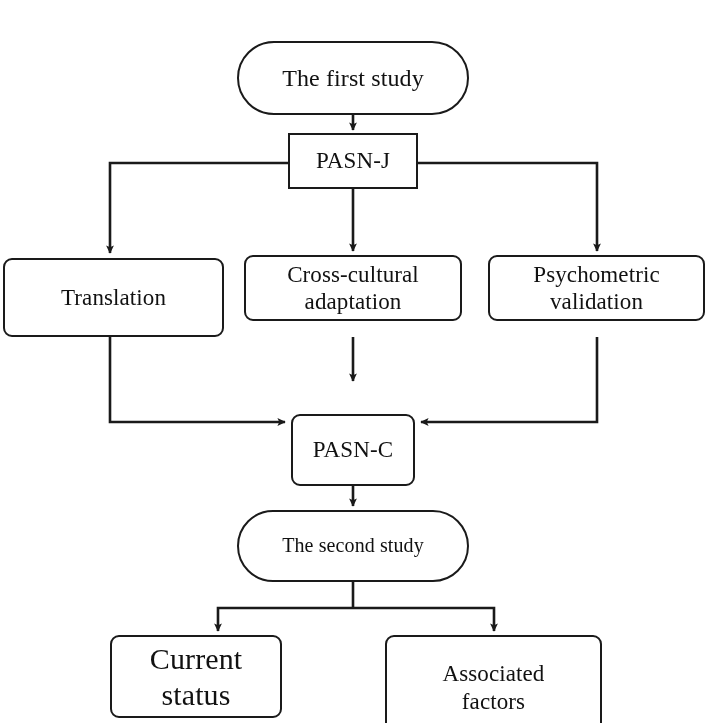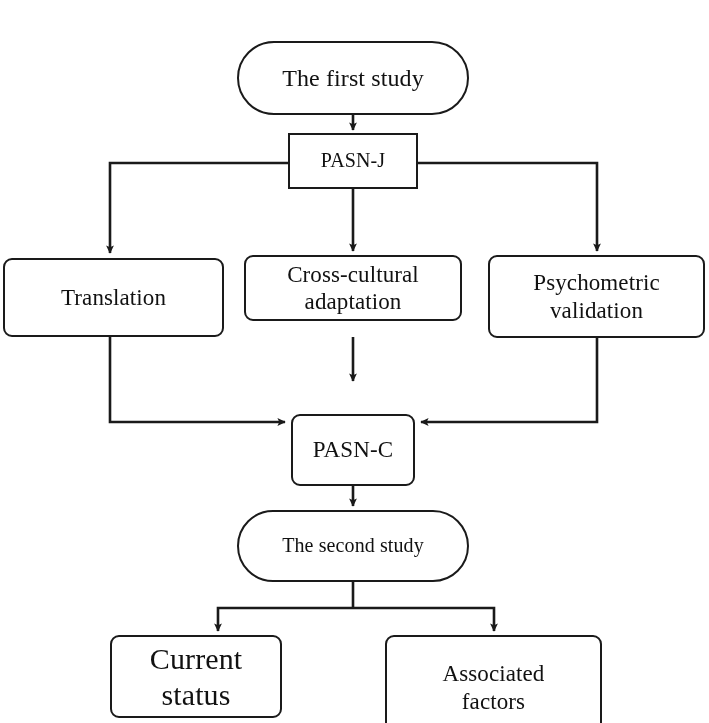--- a/index.html
+++ b/index.html
@@ -44,24 +44,24 @@
     white-space: pre-line;
     letter-spacing: 0.1px;
   }
   
   .shape-stadium { border-radius: 38px; }
   .shape-rounded { border-radius: 9px; }
   .shape-sharp   { border-radius: 0px; }
 
   
   #node-first-study     { left: 237px; top: 5px;   width: 232px; height: 74px;  font-size: 24px; margin-top: 36px; }
-  #node-pasn-j          { left: 288px; top: 133px; width: 130px; height: 56px;  font-size: 20px; }
+  #node-pasn-j          { left: 288px; top: 133px; width: 130px; height: 56px;  font-size: 23px; }
   #node-translation     { left: 3px;   top: 258px; width: 221px; height: 79px;  font-size: 23px; }
   #node-cross-cultural  { left: 244px; top: 255px; width: 218px; height: 66px;  font-size: 23px; }
-  #node-psychometric    { left: 488px; top: 255px; width: 217px; height: 83px;  font-size: 23px; }
+  #node-psychometric    { left: 488px; top: 255px; width: 217px; height: 66px;  font-size: 23px; }
   #node-pasn-c          { left: 291px; top: 385px; width: 124px; height: 72px;  font-size: 23px; margin-top: 29px; }
   #node-second-study    { left: 237px; top: 510px; width: 232px; height: 72px;  font-size: 20px; }
   #node-current-status  { left: 110px; top: 635px; width: 172px; height: 83px;  font-size: 30px; }
   #node-assoc-factors   { left: 385px; top: 635px; width: 217px; height: 105px;  font-size: 23px; }
 </style>
 </head>
 <body>
 
 <div id="flow-root">
 

